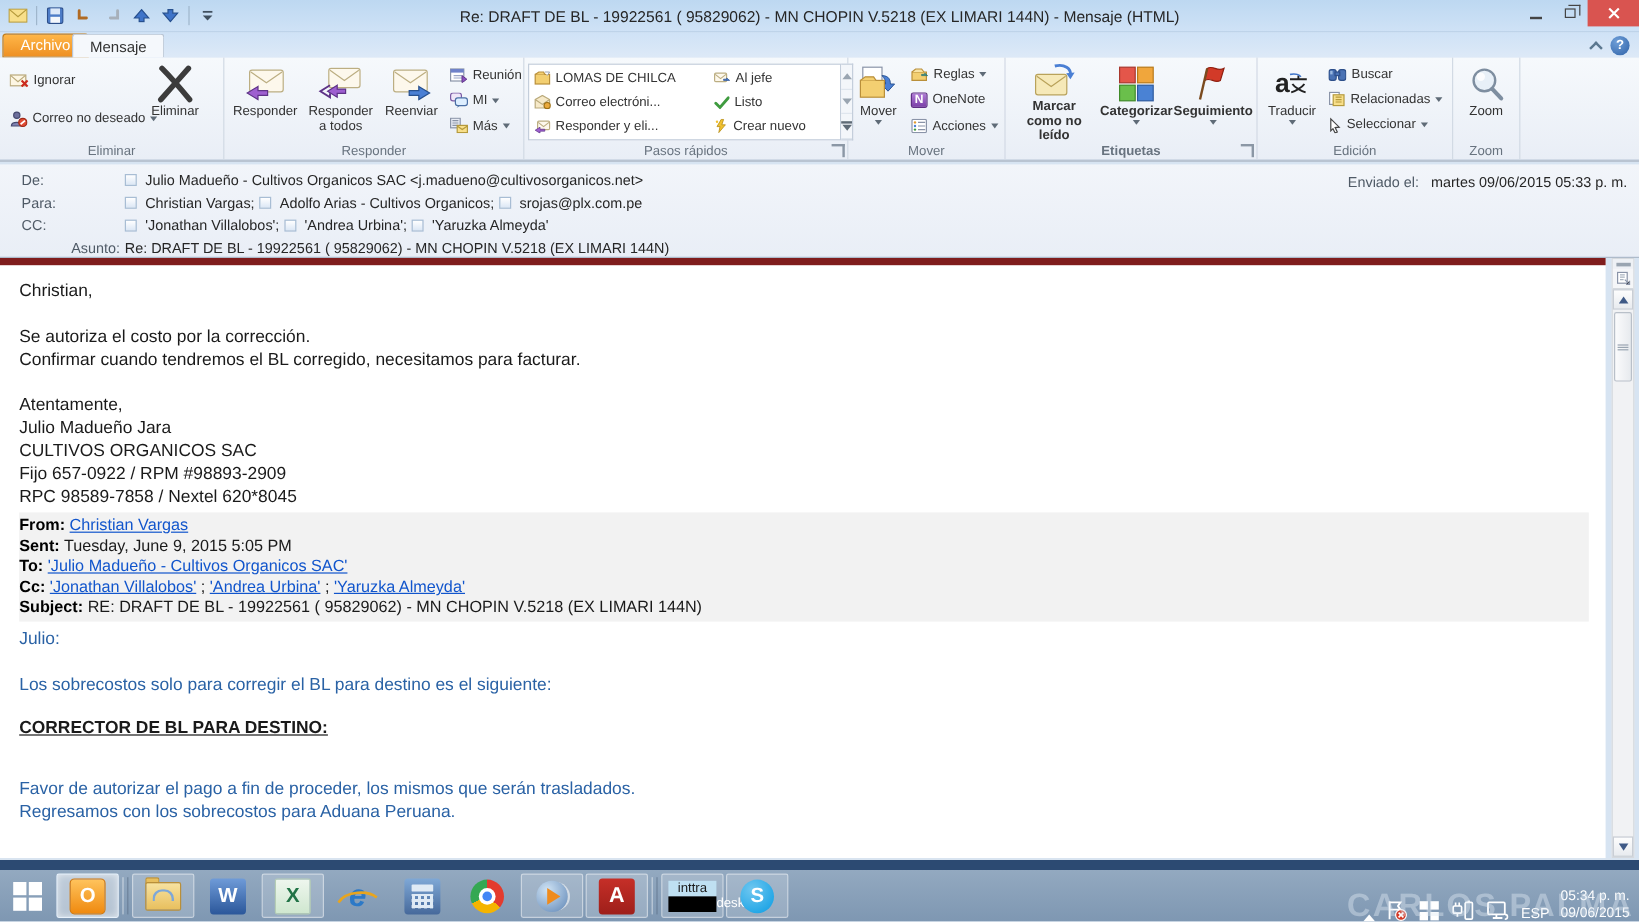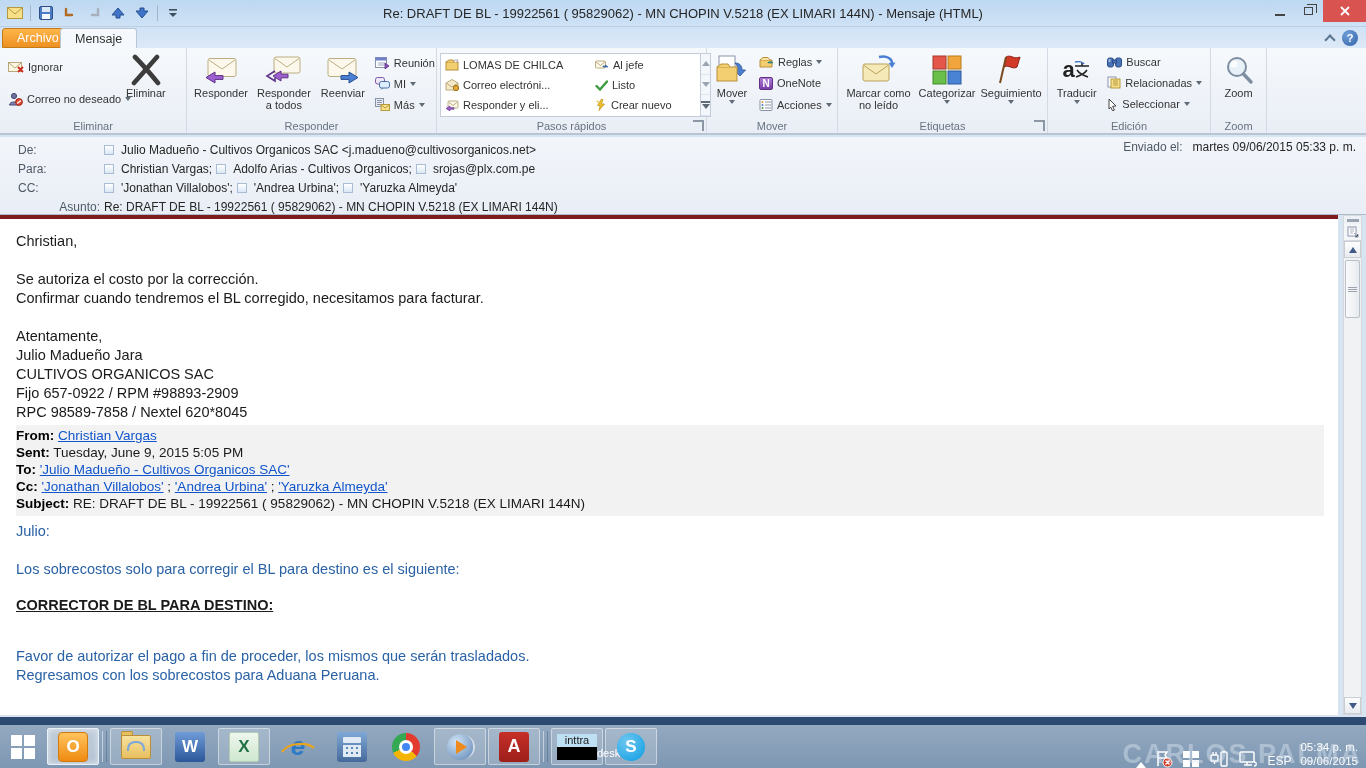--- a/index.html
+++ b/index.html
@@ -63,26 +63,26 @@
   .morebar { width:9px; height:2px; background:#5f6b77; margin-bottom:1px; }
 
   
   .msghdr { position:absolute; top:137px; left:0; right:0; height:78px;
     background:linear-gradient(#f2f5fa,#e9eef6); font-size:12px; color:#333;
     border-bottom:1px solid #aebbca; }
   .hrow { position:absolute; left:18px; right:10px; height:19px; display:flex; align-items:center; gap:4px; }
   .hlabel { width:82px; color:#4f5a66; flex:none; }
   .presq { width:10px; height:10px; border:1px solid #a8bdd4; background:linear-gradient(#ffffff,#dbe7f5); flex:none; display:inline-block; margin-right:3px; }
   .hval { color:#262626; white-space:nowrap; }
-  .sent { position:absolute; right:10px; top:0; height:19px; display:flex; align-items:flex-start; gap:10px; }
+  .sent { position:absolute; right:10px; top:0; height:19px; display:flex; align-items:flex-end; gap:10px; }
   .sent .hlabel { width:auto; }
 
   
   .bodywrap { position:absolute; top:215px; left:0; right:28px; bottom:53px; background:#fff;
-    border-top:4px solid #7f1d1d; overflow:hidden; font-size:14.5px; color:#1a1a1a; }
+    border-top:6px solid #7f1d1d; overflow:hidden; font-size:14.5px; color:#1a1a1a; }
   .bodypad { padding:13px 10px 0 16px; line-height:19px; }
   .sp { height:19px; }
   .blue { color:#2a62a5; }
   .quoted { background:#f2f2f2; margin:3px 4px 6px 0; padding:2px 0 4px 0; font-size:13.5px; line-height:17px; }
   .quoted b { color:#000; }
   .qlink { color:#1155cc; text-decoration:underline; }
   .heading { font-weight:bold; text-decoration:underline; }
   .price { font-weight:bold; font-size:13px; font-stretch:condensed; }
 
   
@@ -456,21 +456,21 @@
                 </svg>
               </span>
             <span>Acciones</span>
             <span class="dd"></span>
           </div>
         </div>
       </div>
       <div class="group-label">Mover</div>
     </div>
 
-    <div class="group" style="width:210px;">
+    <div class="group" style="width:210px;font-weight:bold;">
       <div class="gc">
         <div class="bigbtn" style="width:94px;">
           <div class="ic">
             <svg width="40" height="30" viewBox="0 0 40 30">
                 <path d="M20 2 c8 -2 14 2 13 8" fill="none" stroke="#4a7fd4" stroke-width="2.4"></path>
                 <path d="M33 13 l3.5 -5.5 -7 0.5 z" fill="#4a7fd4"></path>
                 <rect x="4" y="9" width="26" height="17" rx="2" fill="#f6e9b8" stroke="#b9a25a"></rect>
                 <path d="M5 10.5 L17 19 L29 10.5" fill="none" stroke="#b9a25a"></path>
               </svg>
           </div>

